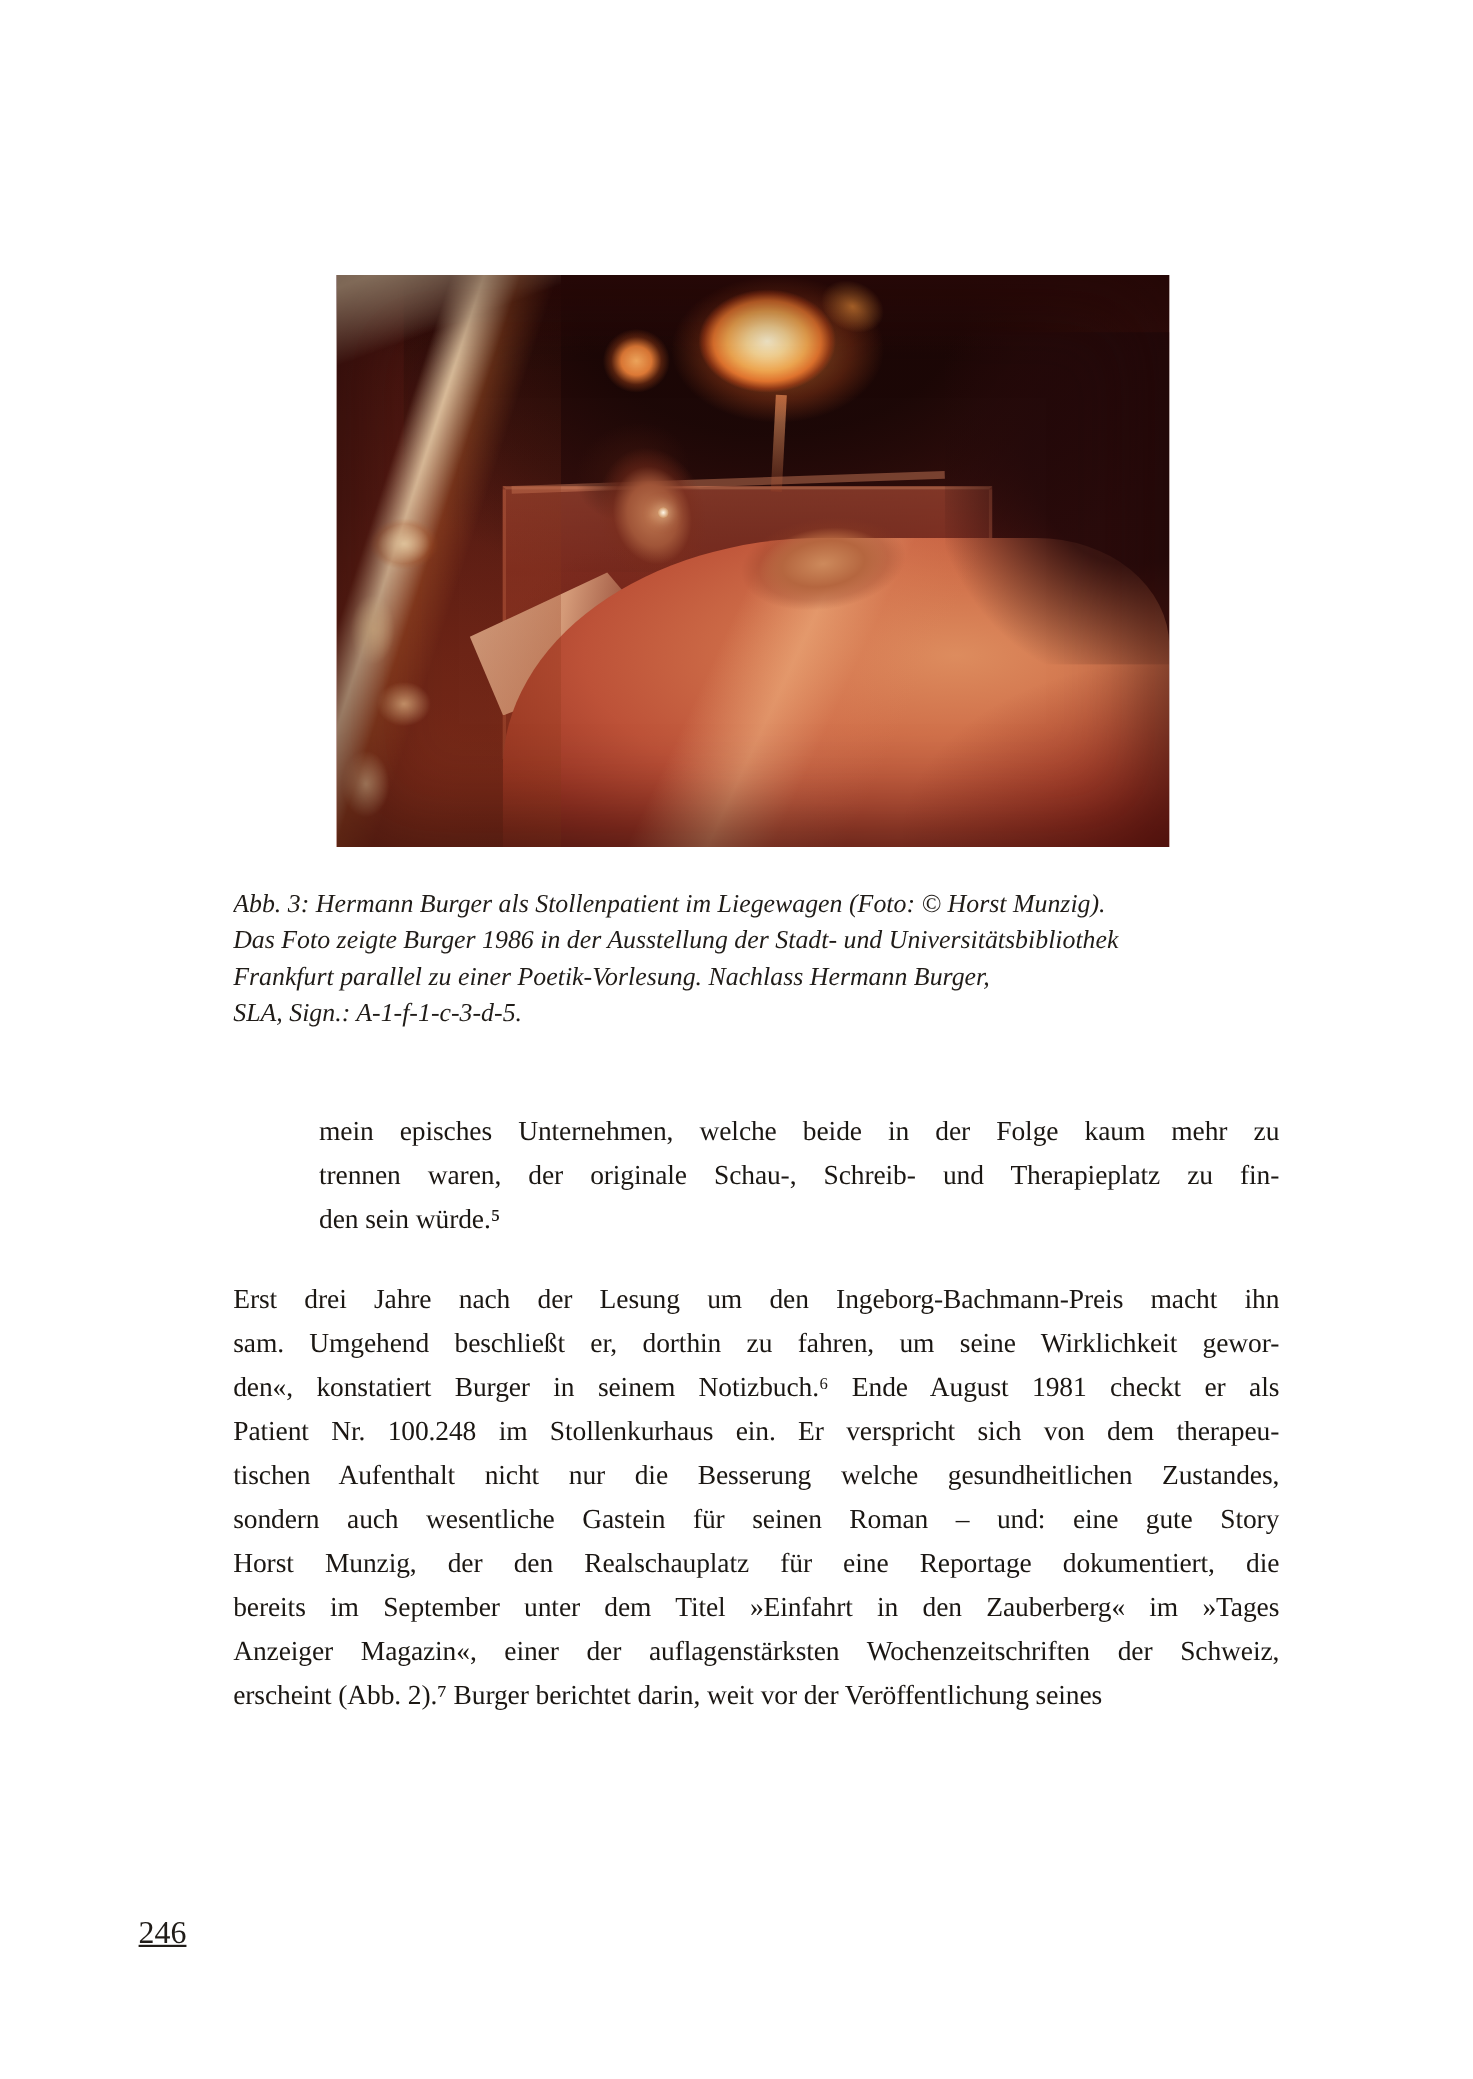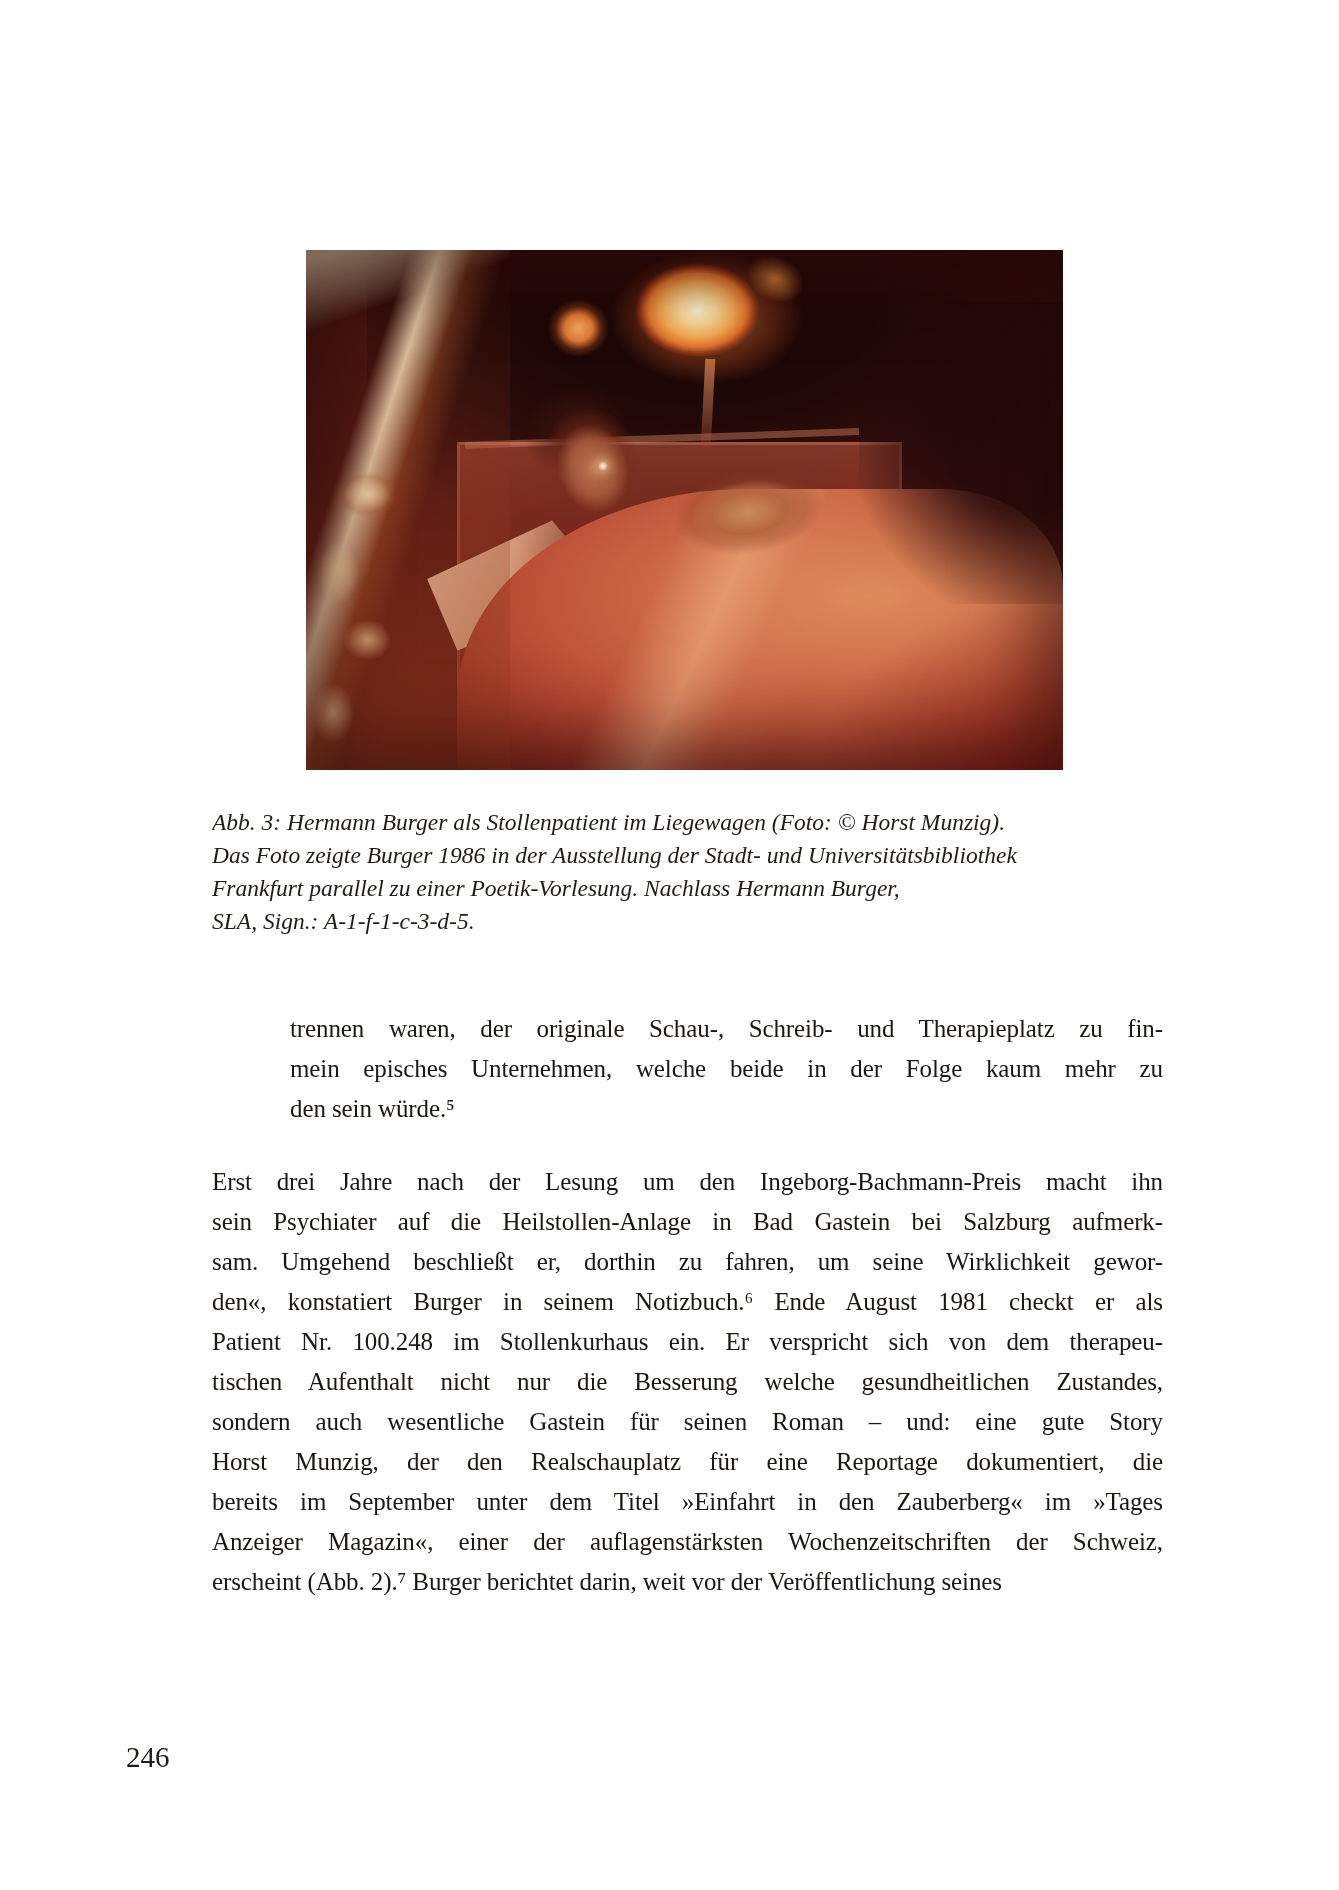--- a/index.html
+++ b/index.html
@@ -163,20 +163,21 @@
     letter-spacing: -0.1px;
   }
   .tline { height: 40px; overflow: hidden; }
   .just { text-align: justify; text-align-last: justify; }
 
   .pagenum {
     position: absolute;
     left: 126px; top: 1741px;
     font-size: 29px;
     color: #201c18;
+    text-decoration: underline;
   }
 </style>
 </head>
 <body>
 
 <div class="page">
 
   <figure class="photo">
     <div class="ph ph-canopy"></div>
     <div class="ph ph-topdark"></div>
@@ -201,28 +202,27 @@
   </figure>
 
   <figcaption class="caption">
     <div class="cap-line">Abb. 3: Hermann Burger als Stollenpatient im Liegewagen (Foto: © Horst Munzig).</div>
     <div class="cap-line">Das Foto zeigte Burger 1986 in der Ausstellung der Stadt- und Universitätsbibliothek</div>
     <div class="cap-line">Frankfurt parallel zu einer Poetik-Vorlesung. Nachlass Hermann Burger,</div>
     <div class="cap-line">SLA, Sign.: A-1-f-1-c-3-d-5.</div>
   </figcaption>
 
   <blockquote class="quote">
+    <div class="tline just">mein episches Unternehmen, welche beide in der Folge kaum mehr zu</div>
     <div class="tline just">trennen waren, der originale Schau-, Schreib- und Therapieplatz zu fin-</div>
-    <div class="tline just">mein episches Unternehmen, welche beide in der Folge kaum mehr zu</div>
     <div class="tline">den sein würde.⁵</div>
   </blockquote>
 
   <div class="bodytext">
     <div class="tline just">Erst drei Jahre nach der Lesung um den Ingeborg-Bachmann-Preis macht ihn</div>
-    <div class="tline just">sein Psychiater auf die Heilstollen-Anlage in Bad Gastein bei Salzburg aufmerk-</div>
     <div class="tline just">sam. Umgehend beschließt er, dorthin zu fahren, um seine Wirklichkeit gewor-</div>
     <div class="tline just">den«, konstatiert Burger in seinem Notizbuch.⁶ Ende August 1981 checkt er als</div>
     <div class="tline just">Patient Nr. 100.248 im Stollenkurhaus ein. Er verspricht sich von dem therapeu-</div>
     <div class="tline just">tischen Aufenthalt nicht nur die Besserung welche gesundheitlichen Zustandes,</div>
     <div class="tline just">sondern auch wesentliche Gastein für seinen Roman – und: eine gute Story</div>
     <div class="tline just">Horst Munzig, der den Realschauplatz für eine Reportage dokumentiert, die</div>
     <div class="tline just">bereits im September unter dem Titel »Einfahrt in den Zauberberg« im »Tages</div>
     <div class="tline just">Anzeiger Magazin«, einer der auflagenstärksten Wochenzeitschriften der Schweiz,</div>
     <div class="tline">erscheint (Abb. 2).⁷ Burger berichtet darin, weit vor der Veröffentlichung seines</div>
   </div>

